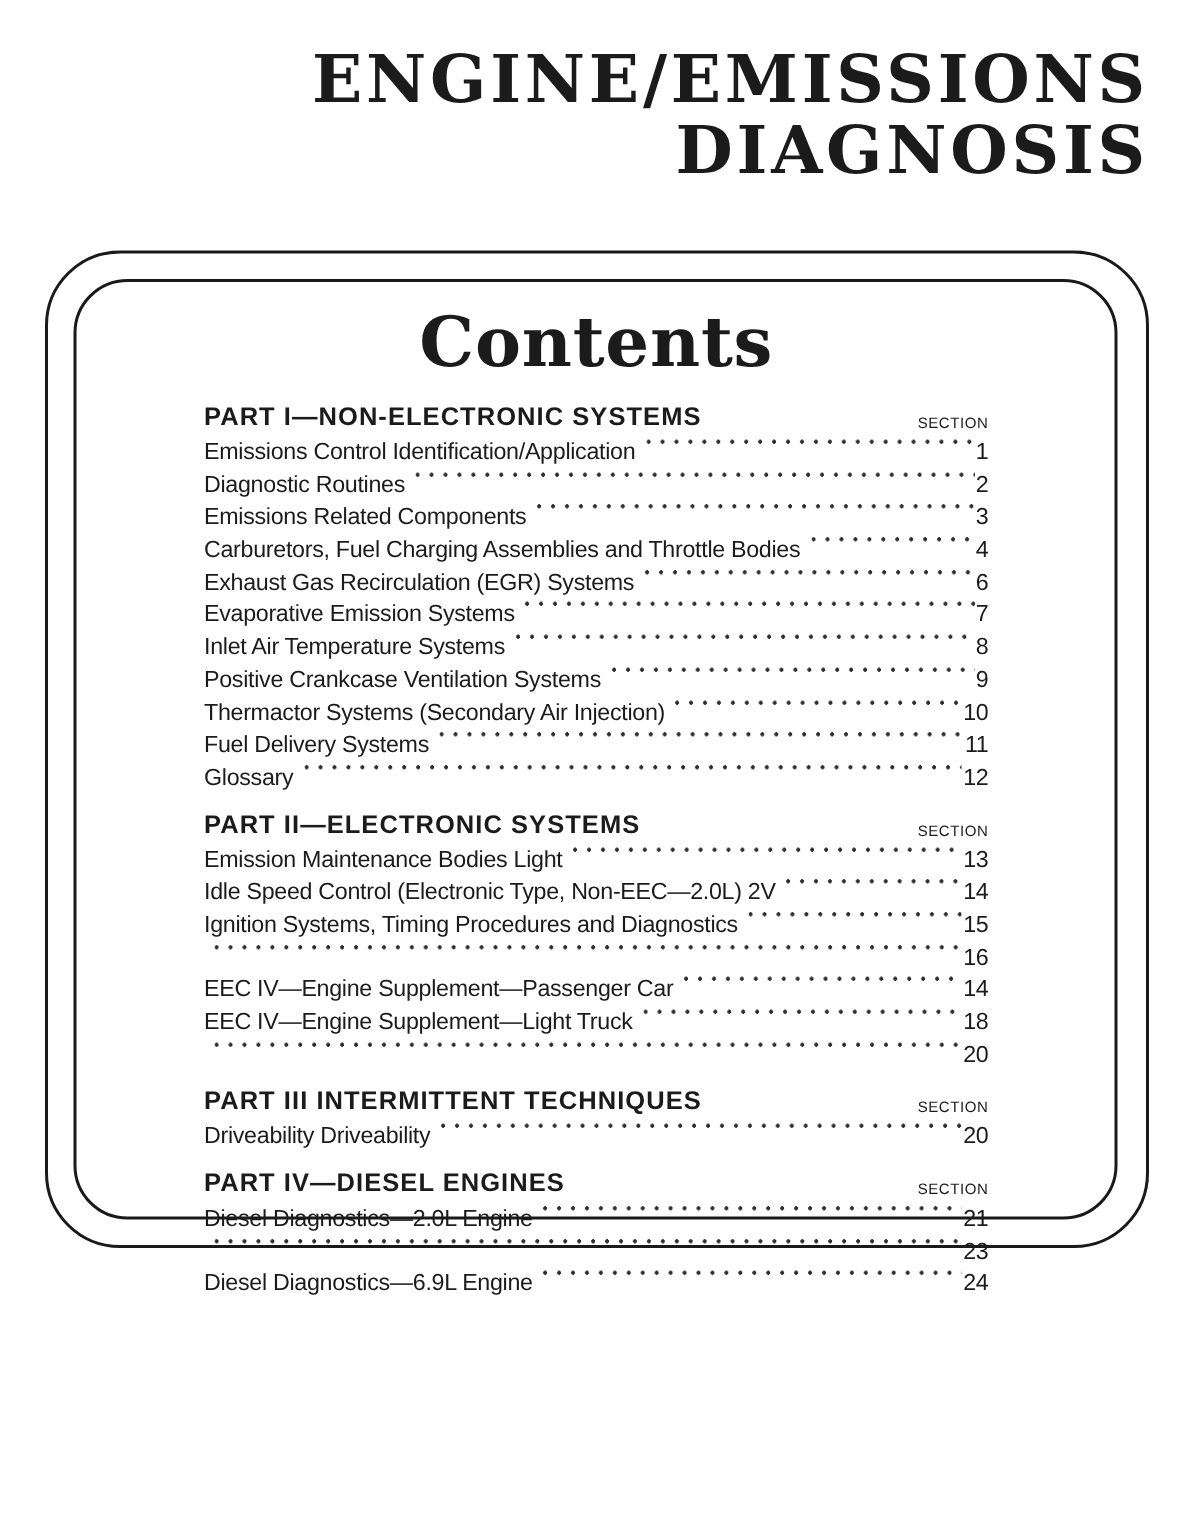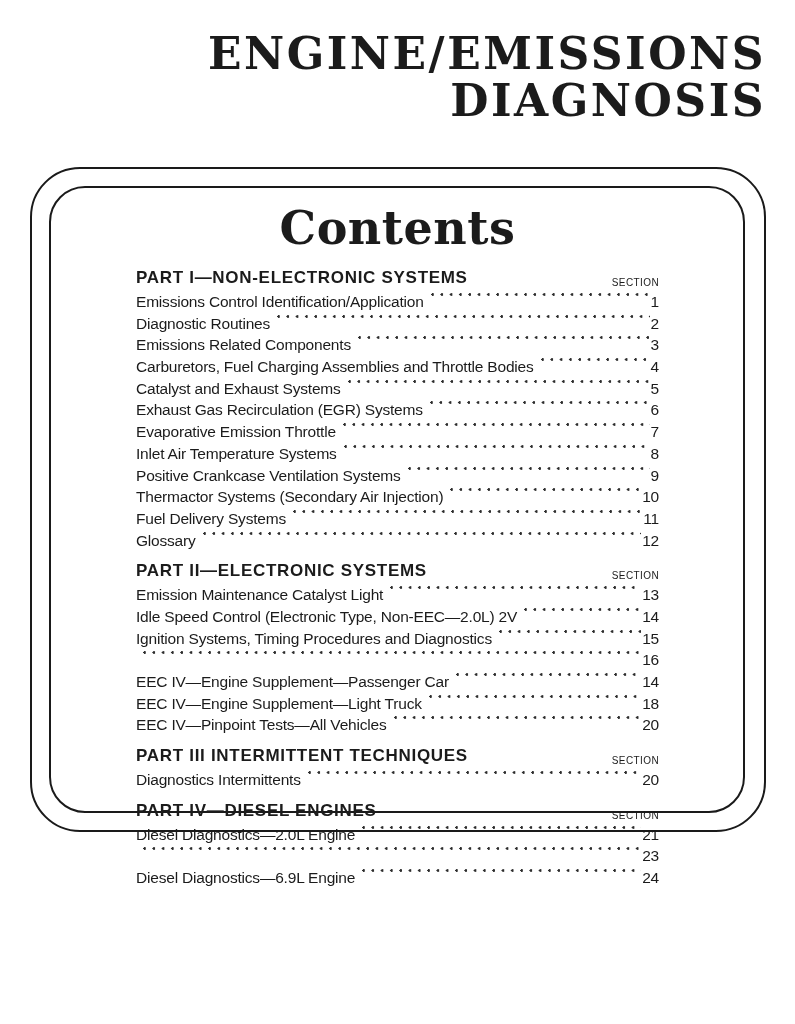--- a/index.html
+++ b/index.html
@@ -133,31 +133,26 @@
               <span class="entry-label">Emissions Related Components</span>
               <span class="dots"></span>
               <span class="entry-num">3</span>
             </div>
             <div class="row">
               <span class="entry-label">Carburetors, Fuel Charging Assemblies and Throttle Bodies</span>
               <span class="dots"></span>
               <span class="entry-num">4</span>
             </div>
             <div class="row">
-              <span class="entry-label">Catalyst and Exhaust Systems</span>
-              <span class="dots"></span>
-              <span class="entry-num">5</span>
-            </div>
-            <div class="row">
               <span class="entry-label">Exhaust Gas Recirculation (EGR) Systems</span>
               <span class="dots"></span>
               <span class="entry-num">6</span>
             </div>
             <div class="row">
-              <span class="entry-label">Evaporative Emission Throttle</span>
+              <span class="entry-label">Evaporative Emission Systems</span>
               <span class="dots"></span>
               <span class="entry-num">7</span>
             </div>
             <div class="row">
               <span class="entry-label">Inlet Air Temperature Systems</span>
               <span class="dots"></span>
               <span class="entry-num">8</span>
             </div>
             <div class="row">
               <span class="entry-label">Positive Crankcase Ventilation Systems</span>
@@ -179,21 +174,21 @@
               <span class="dots"></span>
               <span class="entry-num">12</span>
             </div>
           </div>
           <div class="part">
             <div class="part-header">
               <span class="part-title">PART II—ELECTRONIC SYSTEMS</span>
               <span class="section-label">SECTION</span>
             </div>
             <div class="row">
-              <span class="entry-label">Emission Maintenance Catalyst Light</span>
+              <span class="entry-label">Emission Maintenance Bodies Light</span>
               <span class="dots"></span>
               <span class="entry-num">13</span>
             </div>
             <div class="row">
               <span class="entry-label">Idle Speed Control (Electronic Type, Non-EEC—2.0L) 2V</span>
               <span class="dots"></span>
               <span class="entry-num">14</span>
             </div>
             <div class="row">
               <span class="entry-label">Ignition Systems, Timing Procedures and Diagnostics</span>
@@ -208,32 +203,31 @@
               <span class="entry-label">EEC IV—Engine Supplement—Passenger Car</span>
               <span class="dots"></span>
               <span class="entry-num">14</span>
             </div>
             <div class="row">
               <span class="entry-label">EEC IV—Engine Supplement—Light Truck</span>
               <span class="dots"></span>
               <span class="entry-num">18</span>
             </div>
             <div class="row">
-              <span class="entry-label">EEC IV—Pinpoint Tests—All Vehicles</span>
               <span class="dots"></span>
               <span class="entry-num">20</span>
             </div>
           </div>
           <div class="part">
             <div class="part-header">
               <span class="part-title">PART III INTERMITTENT TECHNIQUES</span>
               <span class="section-label">SECTION</span>
             </div>
             <div class="row">
-              <span class="entry-label">Diagnostics Intermittents</span>
+              <span class="entry-label">Driveability Driveability</span>
               <span class="dots"></span>
               <span class="entry-num">20</span>
             </div>
           </div>
           <div class="part">
             <div class="part-header">
               <span class="part-title">PART IV—DIESEL ENGINES</span>
               <span class="section-label">SECTION</span>
             </div>
             <div class="row">

